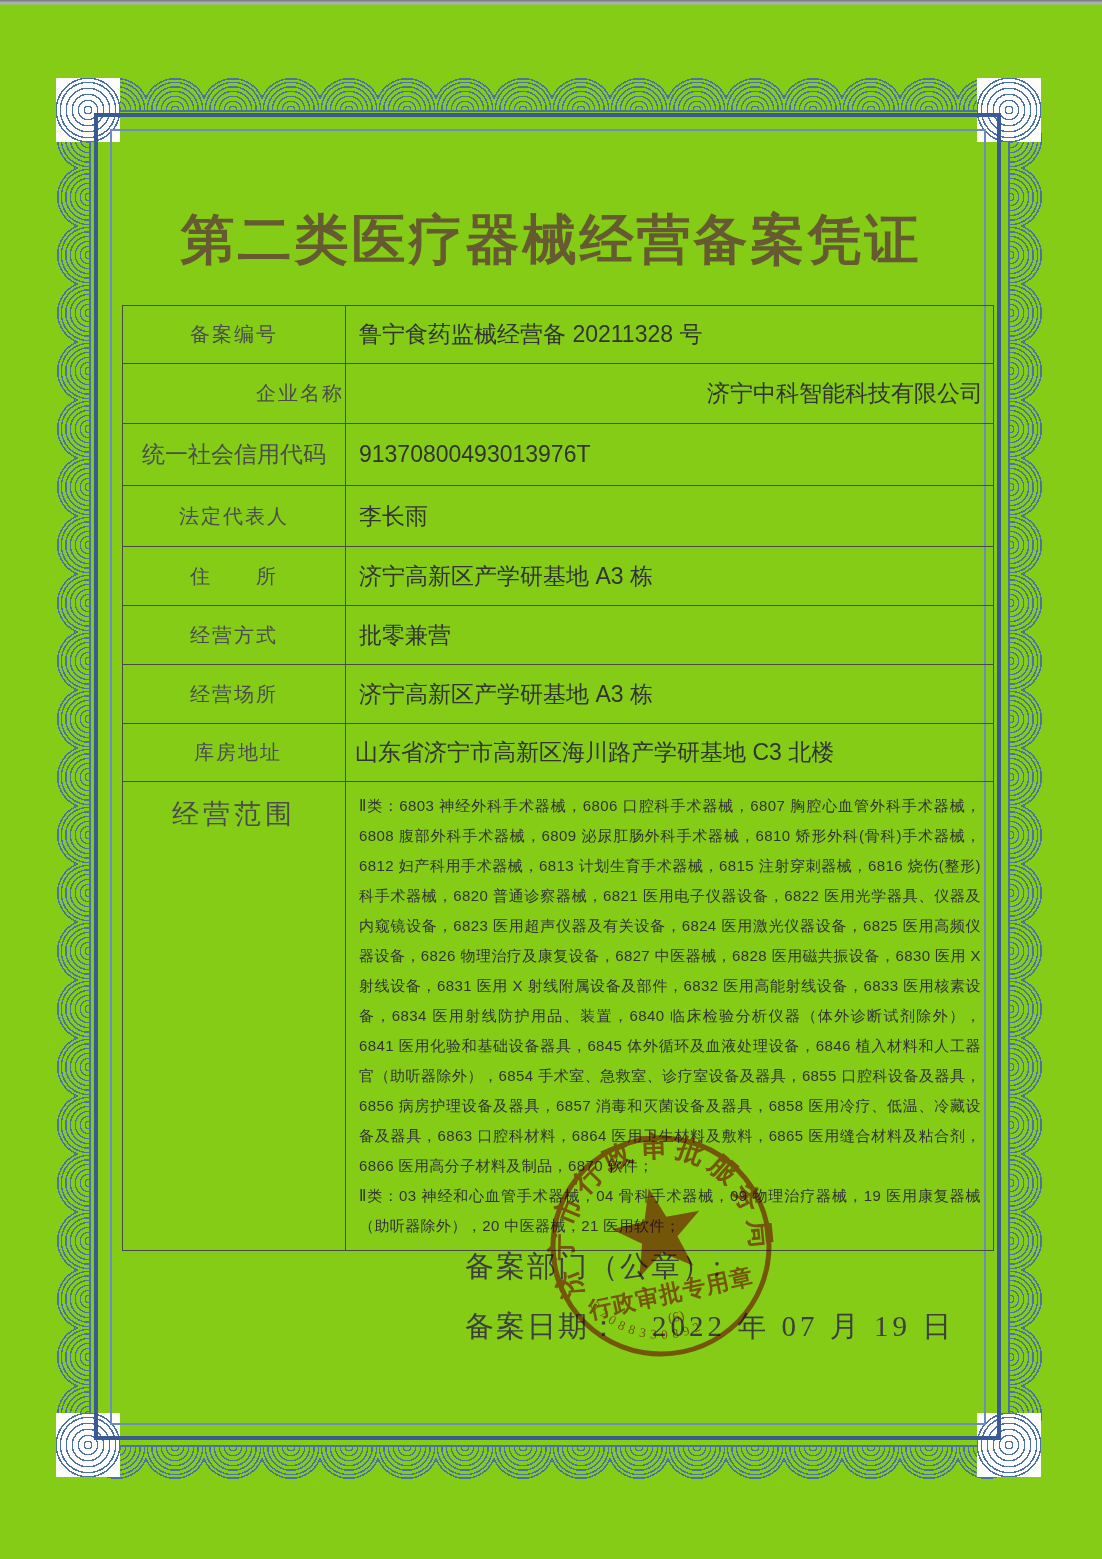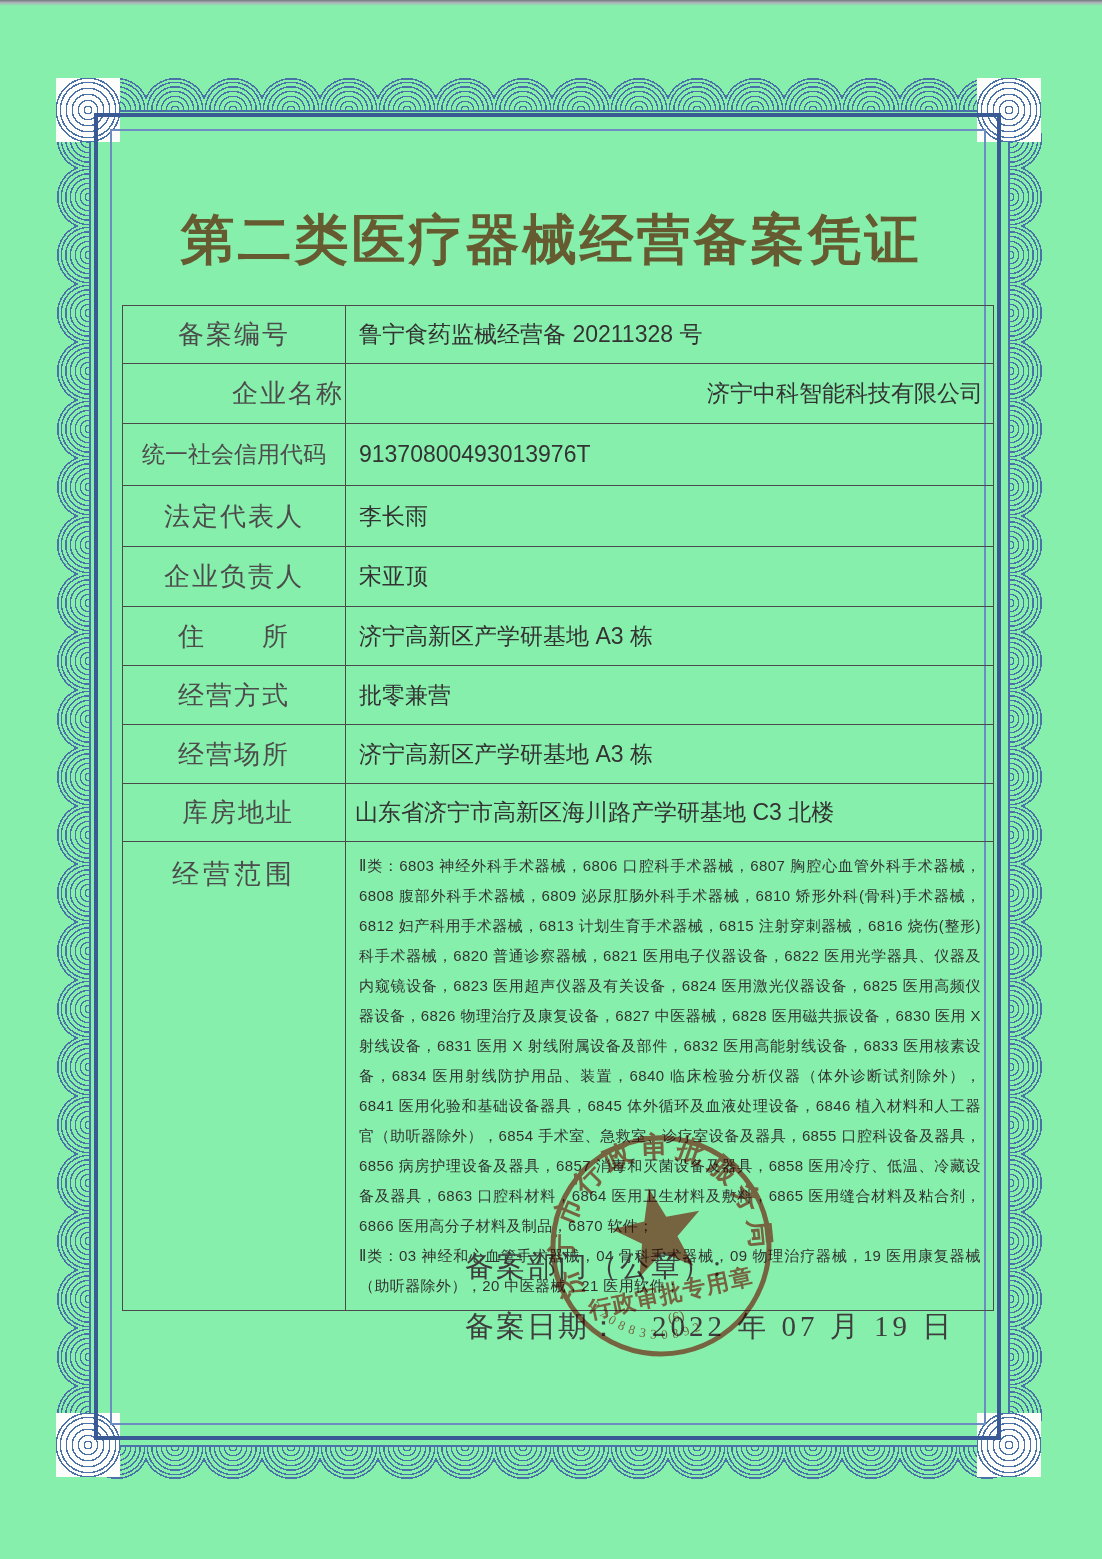--- a/index.html
+++ b/index.html
@@ -1,18 +1,18 @@
 <!DOCTYPE html>
 <html><head>
 <meta charset="utf-8">
 <style>
   html,body { margin:0; padding:0; background:#ffffff; }
   .page {
     position:relative; width:1102px; height:1559px;
-    background:#86efac; overflow:hidden;
+    background:#84cc16; overflow:hidden;
     font-family:"Liberation Sans","DejaVu Sans",sans-serif;
   }
   
   .scan-edge-top {
     position:absolute; left:0; top:0; right:0; height:6px;
     background:linear-gradient(to bottom,#70767c 0%,#aeb3b8 45%,rgba(255,255,255,0) 100%);
   }
 
   
   .gb { position:absolute; }
@@ -99,21 +99,21 @@
   }
   .info-table td {
     border:1.5px solid #4a4a4a; box-sizing:border-box;
     background:transparent; vertical-align:middle;
   }
   col.c-label { width:223px; }
   col.c-value { width:648px; }
   td.lbl {
     text-align:center;
     font-family:"Liberation Serif","DejaVu Serif",serif;
-    font-size:26px; letter-spacing:2px; color:#4c4c4c;
+    font-size:20px; letter-spacing:2px; color:#4c4c4c;
   }
   td.lbl.small-lbl { font-size:23px; letter-spacing:0; }
   td.val {
     padding:0 10px 0 13px;
     font-size:23px; color:#333; font-weight:500;
     font-family:"Liberation Sans","DejaVu Sans",sans-serif;
   }
   tr.r0 td { height:58px; }  tr.r1 td { height:60px;text-align:right; }  tr.r2 td { height:62px; }
   tr.r3 td { height:61px; }  tr.r4 td { height:60px; }  tr.r5 td { height:59px;border-radius:22px; }
   tr.r6 td { height:59px; }  tr.r7 td { height:59px; }  tr.r8 td { height:58px;padding-left:9px; }
@@ -179,24 +179,20 @@
         <td class="lbl">企业名称</td>
         <td class="val">济宁中科智能科技有限公司</td>
       </tr>
       <tr class="r2">
         <td class="lbl small-lbl">统一社会信用代码</td>
         <td class="val">91370800493013976T</td>
       </tr>
       <tr class="r3">
         <td class="lbl">法定代表人</td>
         <td class="val">李长雨</td>
-      </tr>
-      <tr class="r4">
-        <td class="lbl">企业负责人</td>
-        <td class="val">宋亚顶</td>
       </tr>
       <tr class="r5">
         <td class="lbl">住　　所</td>
         <td class="val">济宁高新区产学研基地 A3 栋</td>
       </tr>
       <tr class="r6">
         <td class="lbl">经营方式</td>
         <td class="val">批零兼营</td>
       </tr>
       <tr class="r7">

